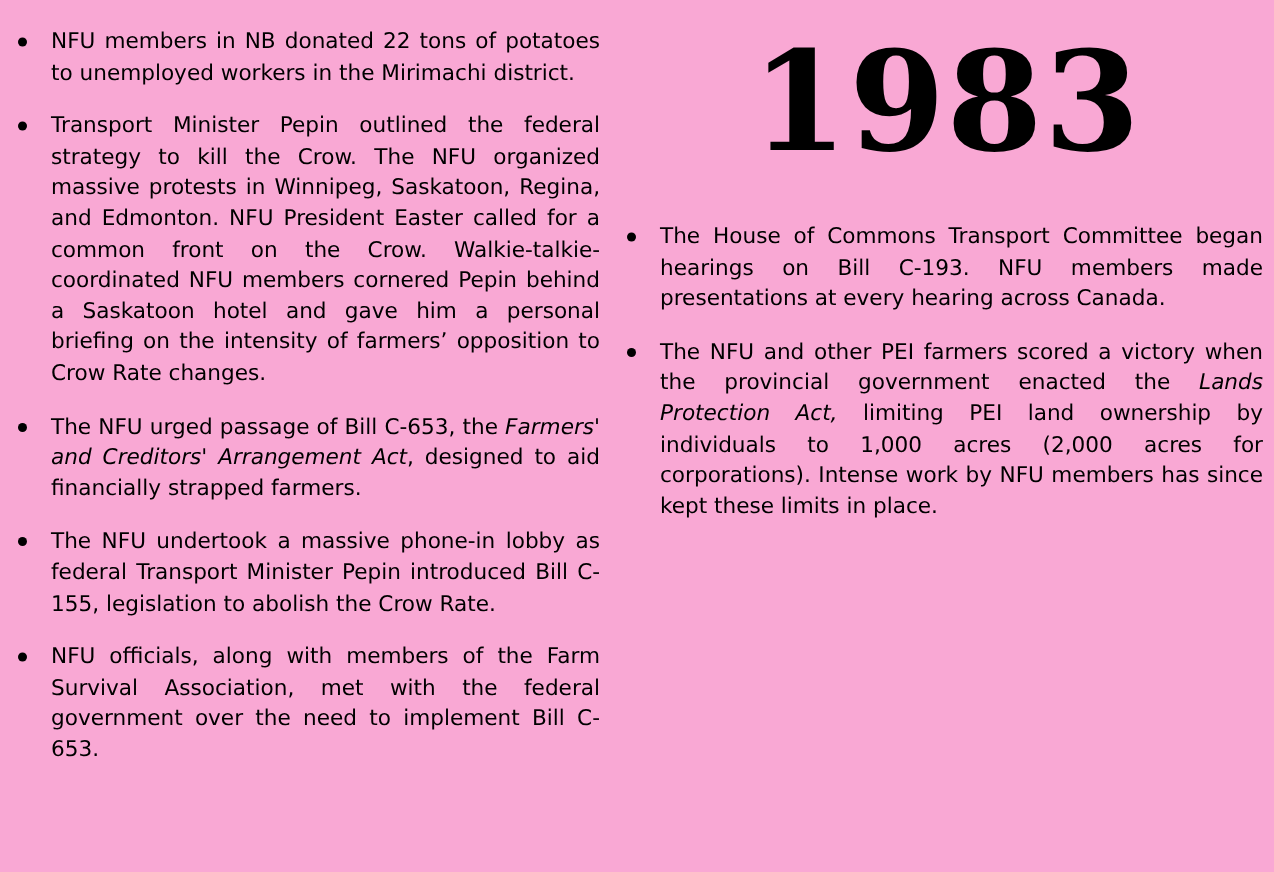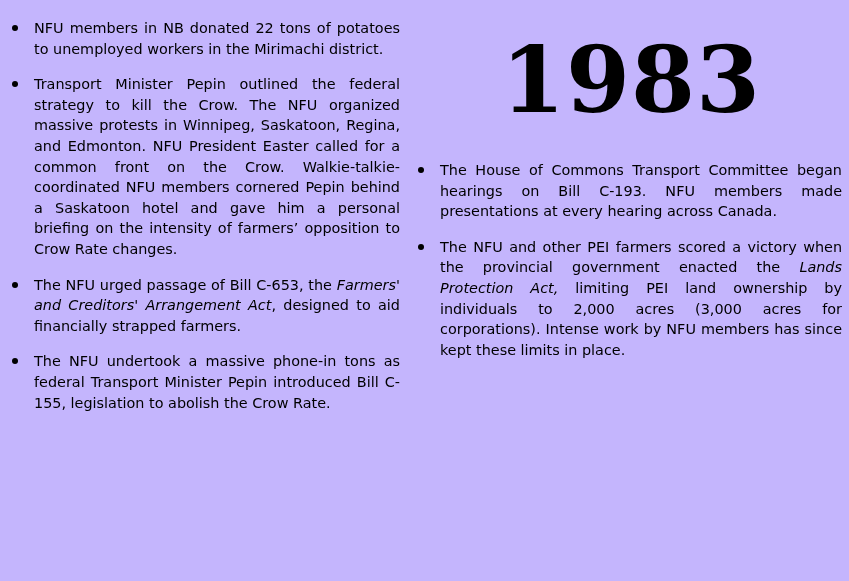--- a/index.html
+++ b/index.html
@@ -12,21 +12,21 @@
     height: 581px;
     font-family: "DejaVu Sans", sans-serif;
     color: #000000;
     overflow: hidden;
   }
   .page {
     position: relative;
     width: 849px;
     height: 581px;
     box-sizing: border-box;
-    background: #c4b5fd;
+    background: #f9a8d4;
   }
   .col {
     position: absolute;
     box-sizing: border-box;
   }
   .col-left {
     left: 8px;
     top: 18px;
     width: 392px;
   }
@@ -36,21 +36,21 @@
     width: 428px;
   }
   .year {
     font-family: "DejaVu Serif", serif;
     font-weight: bold;
     font-size: 92px;
     line-height: 1;
     letter-spacing: 1px;
     text-align: center;
     color: #000000;
-    margin: 16px 0 34px 0;
+    margin: 4px 0 34px 0;
     padding-left: 6px;
   }
   ul.bullets {
     list-style: none;
     margin: 0;
     padding: 0;
   }
   ul.bullets > li {
     position: relative;
     padding-left: 26px;
@@ -98,32 +98,36 @@
       <li>
         <span class="bullet-dot"></span>
         <span class="para">Transport Minister Pepin outlined the federal strategy to kill the Crow.  The NFU organized massive protests in Winnipeg, Saskatoon, Regina, and Edmonton.  NFU President Easter called for a common front on the Crow.  Walkie-talkie-coordinated NFU members cornered Pepin behind a Saskatoon hotel and gave him a personal briefing on the intensity of farmers’ opposition to Crow Rate changes.</span>
       </li>
       <li>
         <span class="bullet-dot"></span>
         <span class="para"><span>The NFU urged passage of Bill C-653, the </span><em class="it">Farmers' and Creditors' Arrangement Act</em><span>, designed to aid financially strapped farmers.</span></span>
       </li>
       <li>
         <span class="bullet-dot"></span>
-        <span class="para">The NFU undertook a massive phone-in tons as federal Transport Minister Pepin introduced Bill C-155, legislation to abolish the Crow Rate.</span>
+        <span class="para">The NFU undertook a massive phone-in lobby as federal Transport Minister Pepin introduced Bill C-155, legislation to abolish the Crow Rate.</span>
+      </li>
+      <li>
+        <span class="bullet-dot"></span>
+        <span class="para">NFU officials, along with members of the Farm Survival Association, met with the federal government over the need to implement Bill C-653.</span>
       </li>
     </ul>
   </div>
 
   <div class="col col-right">
     <div class="year">1983</div>
     <ul class="bullets right-list">
       <li>
         <span class="bullet-dot"></span>
         <span class="para">The House of Commons Transport Committee began hearings on Bill C-193.  NFU members made presentations at every hearing across Canada.</span>
       </li>
       <li>
         <span class="bullet-dot"></span>
-        <span class="para"><span>The NFU and other PEI farmers scored a victory when the provincial government enacted the </span><em class="it">Lands Protection Act,</em><span> limiting PEI land ownership by individuals to 2,000 acres (3,000 acres for corporations).  Intense work by NFU members has since kept these limits in place.</span></span>
+        <span class="para"><span>The NFU and other PEI farmers scored a victory when the provincial government enacted the </span><em class="it">Lands Protection Act,</em><span> limiting PEI land ownership by individuals to 1,000 acres (2,000 acres for corporations).  Intense work by NFU members has since kept these limits in place.</span></span>
       </li>
     </ul>
   </div>
 
 </div>
 
 </body></html>

